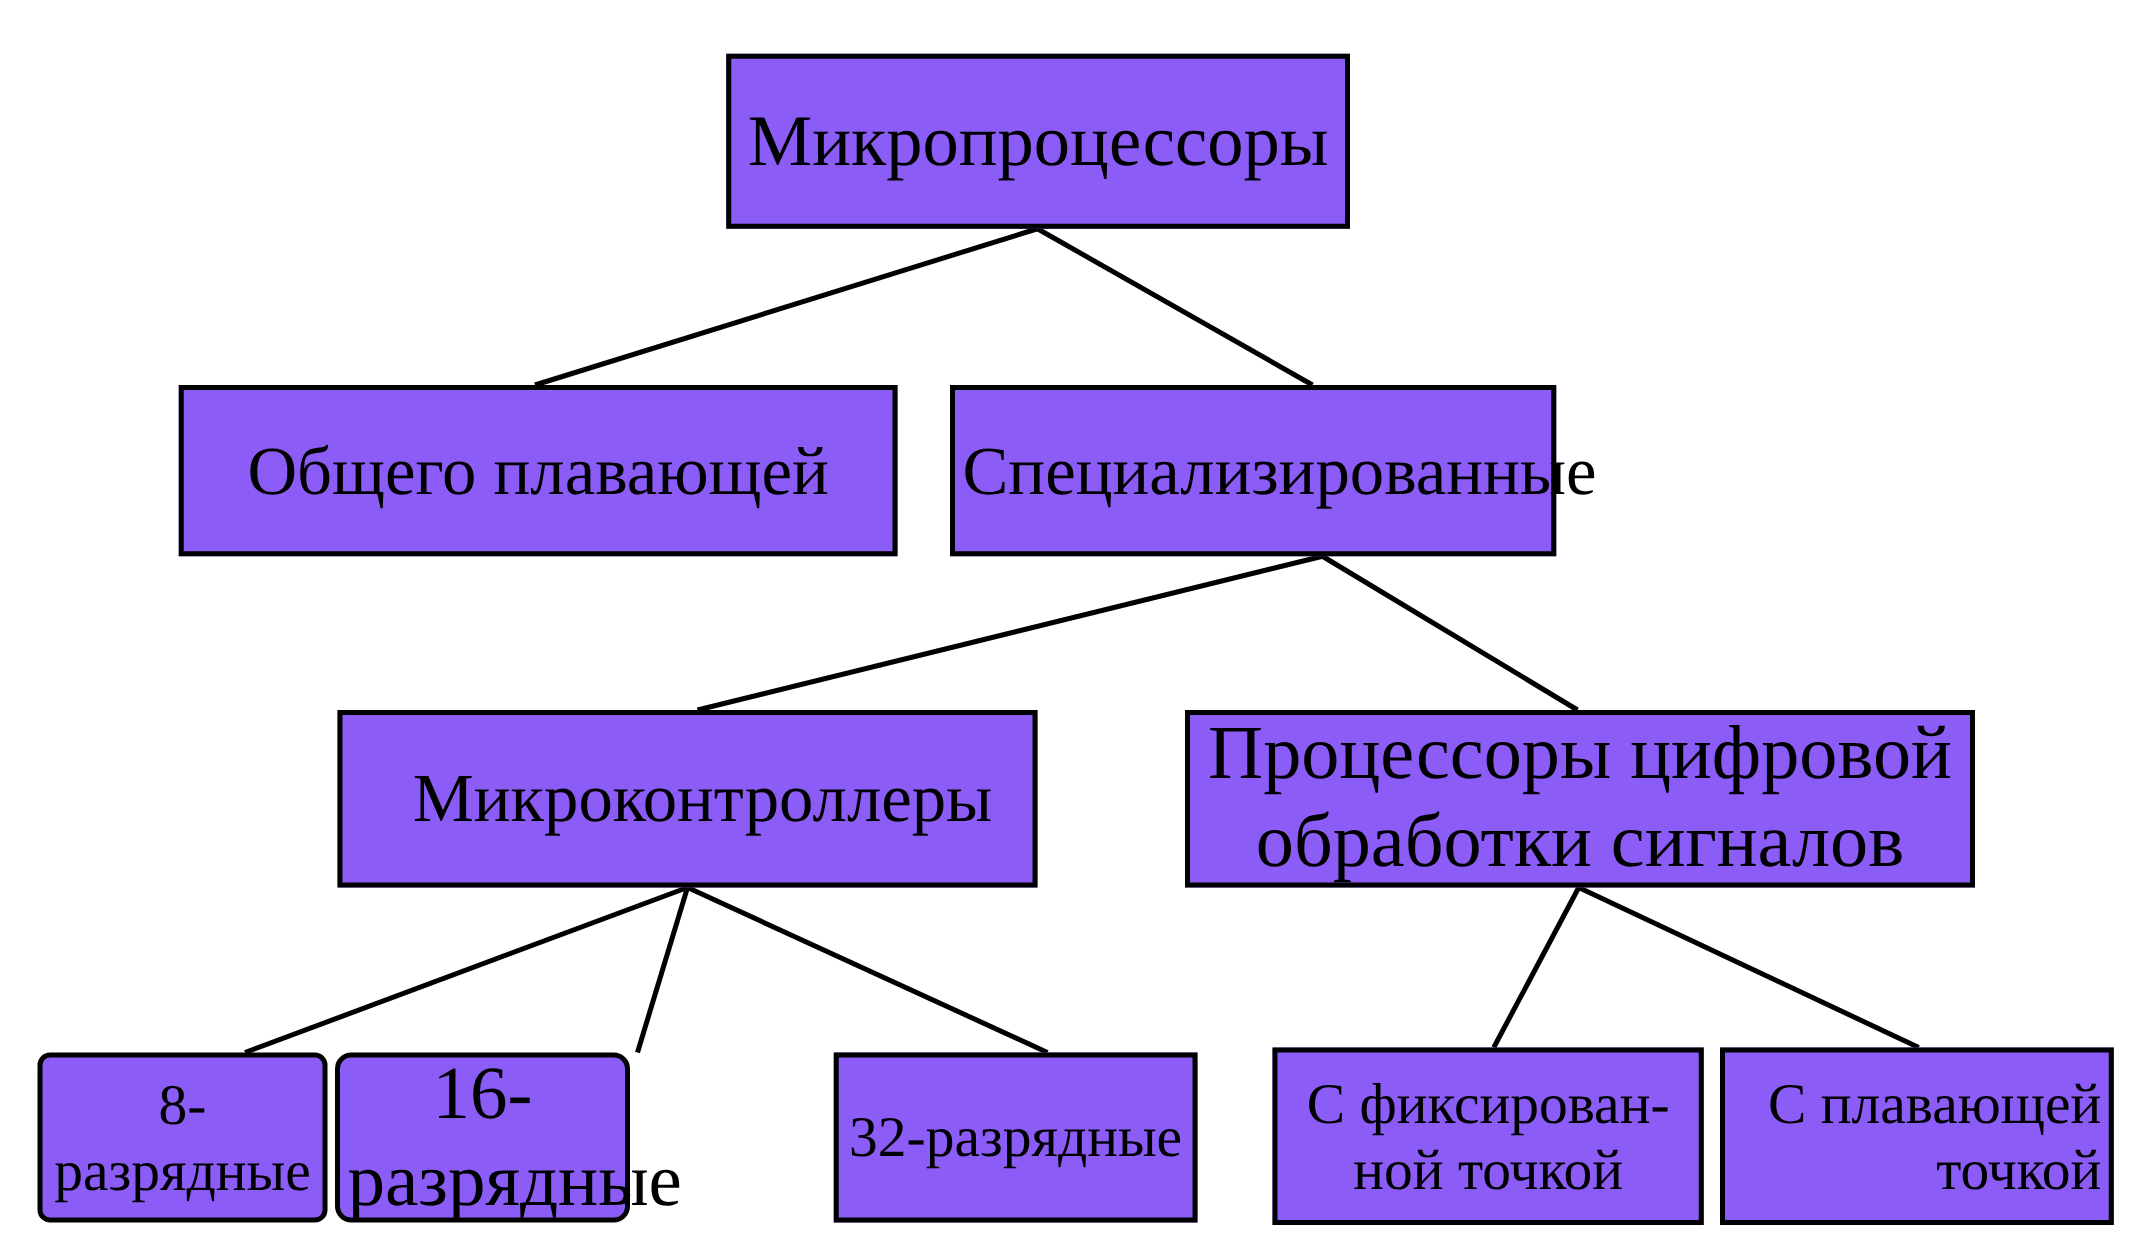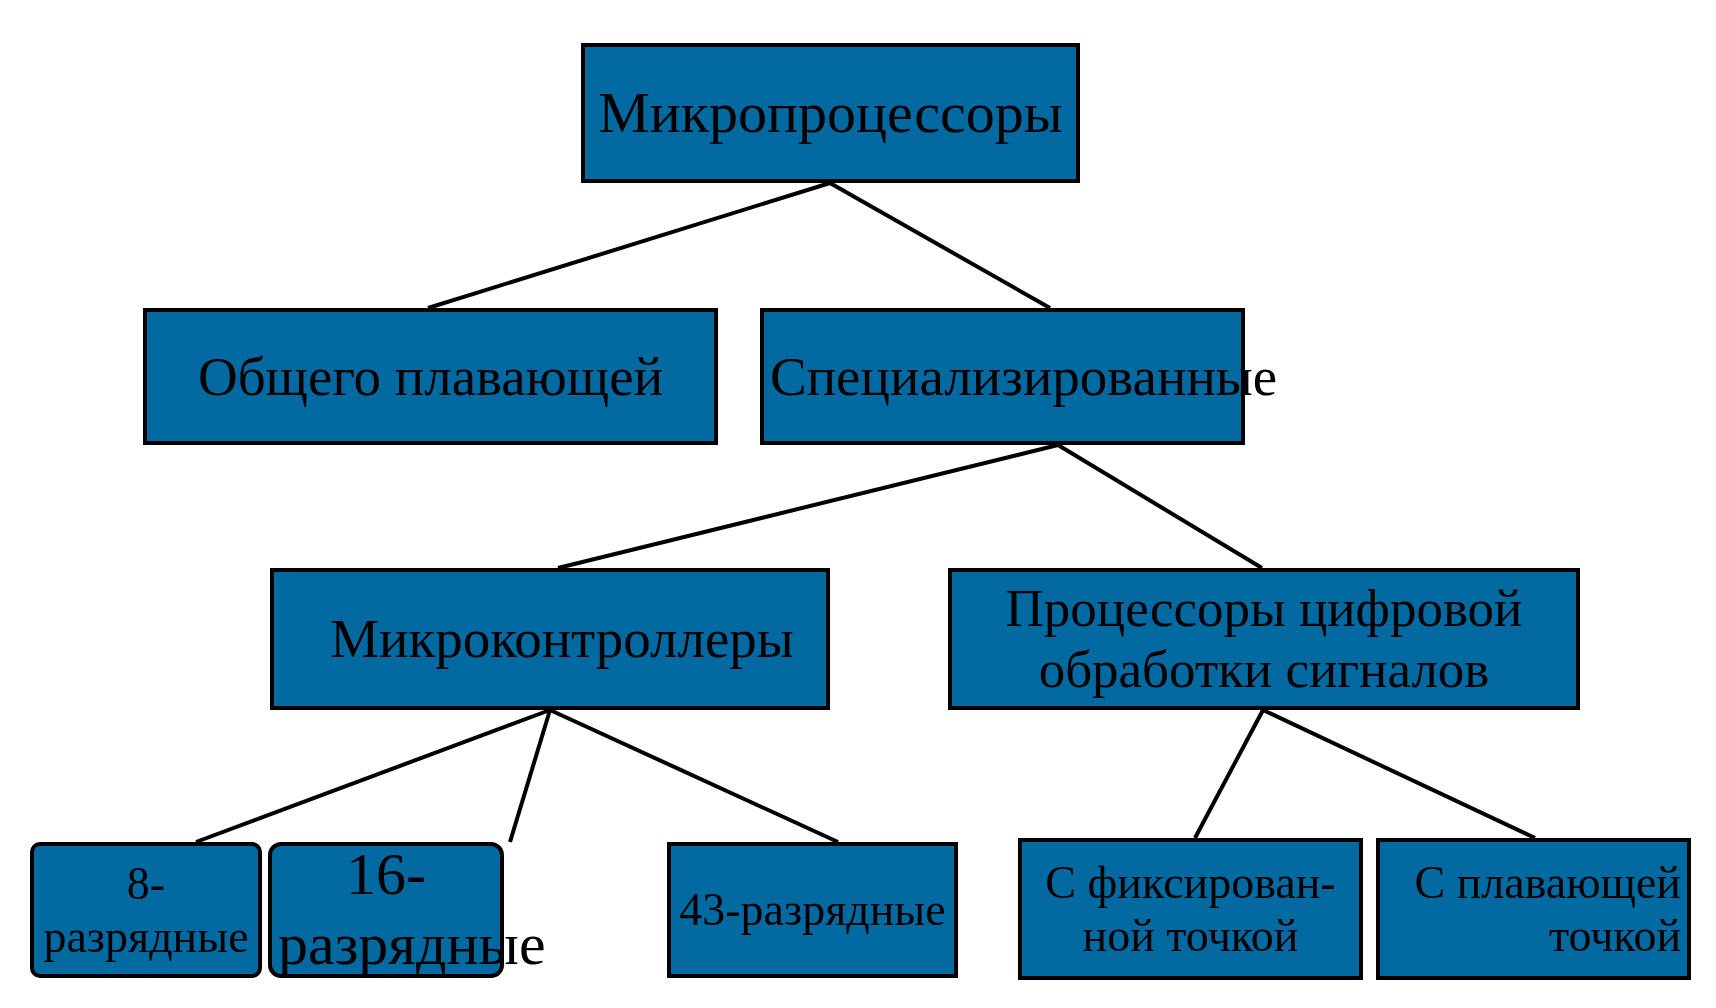--- a/index.html
+++ b/index.html
@@ -24,41 +24,41 @@
     left: 0;
     top: 0;
     width: 1716px;
     height: 1008px;
     pointer-events: none;
   }
   .node {
     position: absolute;
     box-sizing: border-box;
     border: 4px solid #000000;
-    background: #0369a1;
+    background: #8b5cf6;
     display: flex;
     align-items: center;
     justify-content: center;
     text-align: center;
     line-height: 1.16;
     z-index: 2;
   }
   .node .node-label {
     display: block;
     width: 100%;
     padding: 0 6px;
     box-sizing: border-box;
     white-space: pre-line;
   }
   
   #node-root           { left: 581px;  top: 43px;  width: 499px; height: 140px; font-size: 58px; }
   #node-general        { left: 143px;  top: 308px; width: 575px; height: 137px; font-size: 55px; }
   #node-special        { left: 760px;  top: 308px; width: 485px; height: 137px; font-size: 55px; }
   #node-mcu            { left: 270px;  top: 568px; width: 560px; height: 142px; font-size: 55px; padding-left: 24px; }
-  #node-dsp            { left: 948px;  top: 568px; width: 632px; height: 142px; font-size: 53px; }
+  #node-dsp            { left: 948px;  top: 568px; width: 632px; height: 142px; font-size: 61px; }
   #node-bit8           { left: 30px;   top: 842px; width: 232px; height: 136px; font-size: 46px; border-radius: 10px; }
   #node-bit16          { left: 268px;  top: 842px; width: 236px; height: 136px; font-size: 60px; border-radius: 13px; }
   #node-bit32          { left: 667px;  top: 842px; width: 291px; height: 136px; font-size: 46px; }
   #node-fixedpoint     { left: 1018px; top: 838px; width: 345px; height: 142px; font-size: 46px; }
   #node-floatingpoint  { left: 1376px; top: 838px; width: 315px; height: 142px; font-size: 46px; text-align: right; }
 </style>
 </head>
 <body>
 
 <div id="diagram-root">
@@ -98,21 +98,21 @@
 
   <div class="node" id="node-bit8">
     <span class="node-label">8-разрядные</span>
   </div>
 
   <div class="node" id="node-bit16">
     <span class="node-label">16-разрядные</span>
   </div>
 
   <div class="node" id="node-bit32">
-    <span class="node-label">43-разрядные</span>
+    <span class="node-label">32-разрядные</span>
   </div>
 
   <div class="node" id="node-fixedpoint">
     <span class="node-label">С фиксирован-
 ной точкой</span>
   </div>
 
   <div class="node" id="node-floatingpoint">
     <span class="node-label">С плавающей
 точкой</span>

